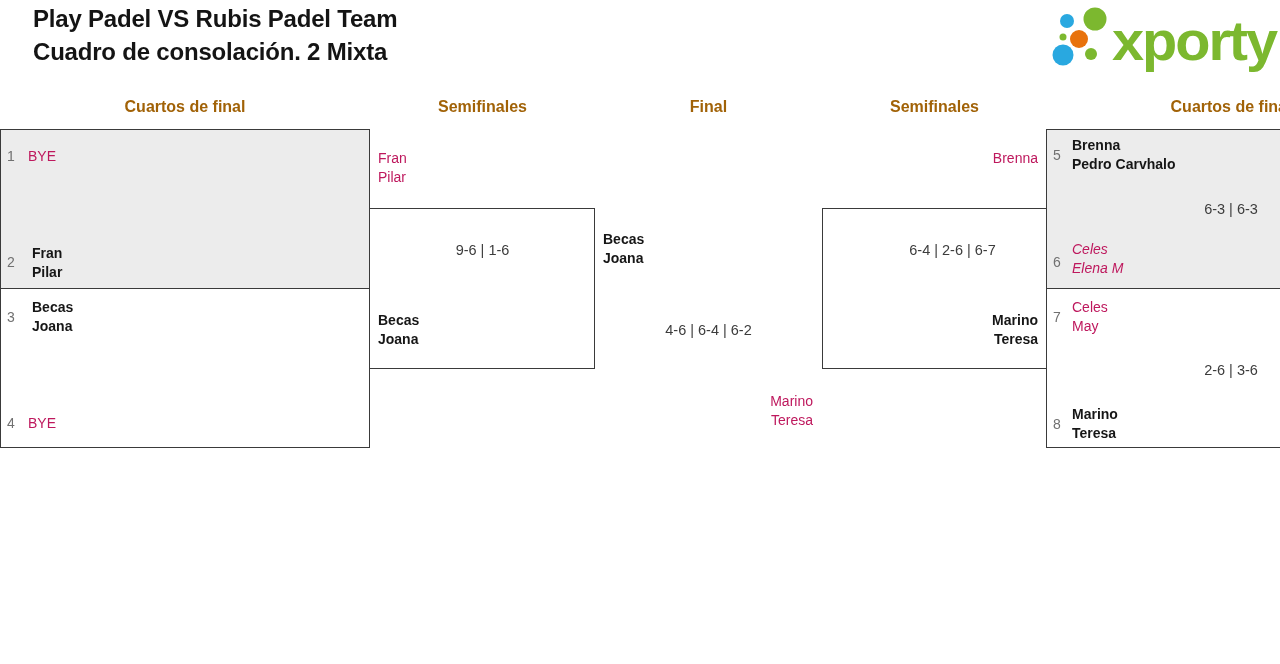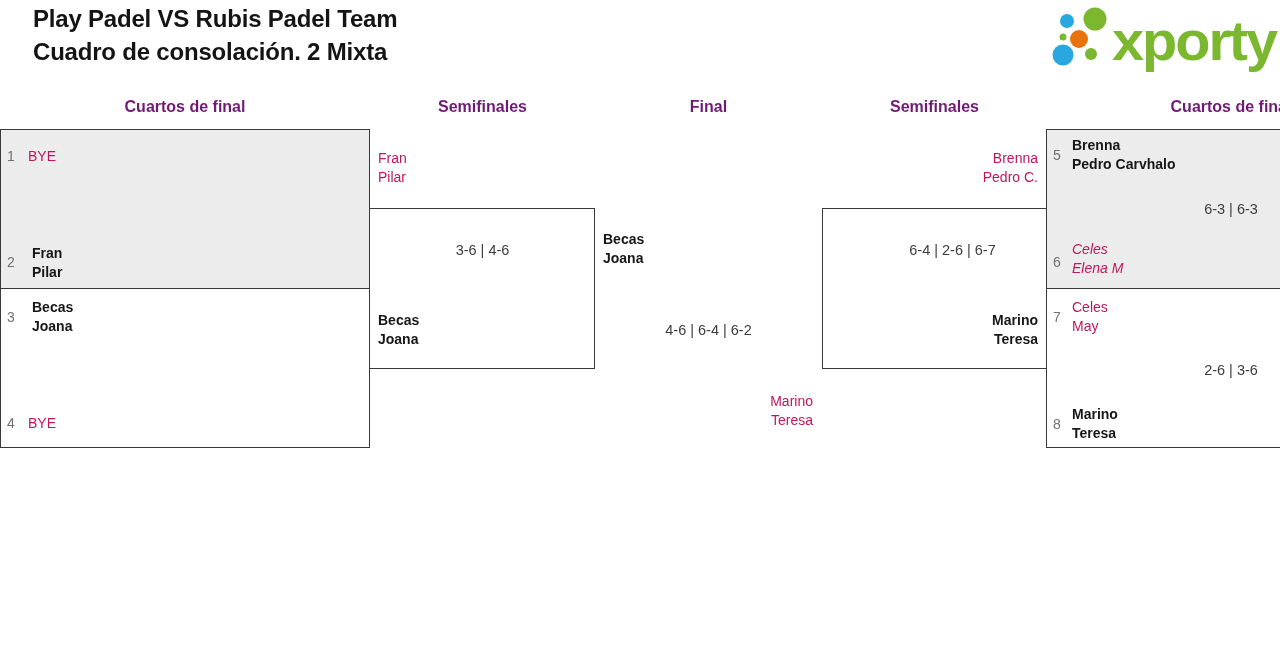--- a/index.html
+++ b/index.html
@@ -12,21 +12,21 @@
     color:#141414;
   }
   .title{
     position:absolute;left:2px;top:2px;
     font-size:24px;font-weight:bold;line-height:33px;
     color:#141414;letter-spacing:-0.2px;margin-left:31px;
   }
   .round-header{
     position:absolute;top:96px;
     font-size:16px;font-weight:bold;line-height:22px;
-    text-align:center;color:#701a75;
+    text-align:center;color:#a16207;
     white-space:nowrap;
   }
   .mbox{
     position:absolute;
     box-sizing:border-box;
     border:1px solid #3a3a3a;
     background:#ffffff;
   }
   .mbox.played{background:#ececec;}
   .seed{
@@ -97,39 +97,38 @@
 <div class="seed" style="left:7px;top:414px;">4</div>
 <div class="team" style="left:28px;top:414px;">
   <div>BYE</div>
   <div></div>
 </div>
 
 <div class="team" style="left:378px;top:149px;">
   <div>Fran</div>
   <div>Pilar</div>
 </div>
-<div class="score" style="left:370px;top:241px;width:225px;">3-6 | 4-6</div>
+<div class="score" style="left:370px;top:241px;width:225px;">9-6 | 1-6</div>
 <div class="team winner" style="left:378px;top:311px;">
   <div>Becas</div>
   <div>Joana</div>
 </div>
 
 <div class="team winner" style="left:603px;top:230px;">
   <div>Becas</div>
   <div>Joana</div>
 </div>
 <div class="score" style="left:595px;top:321px;width:227px;">4-6 | 6-4 | 6-2</div>
 <div class="team align-right" style="left:595px;top:392px;width:218px;">
   <div>Marino</div>
   <div>Teresa</div>
 </div>
 
 <div class="team align-right" style="left:822px;top:149px;width:216px;">
   <div>Brenna</div>
-  <div>Pedro C.</div>
 </div>
 <div class="score" style="left:822px;top:241px;width:261px;">6-4 | 2-6 | 6-7</div>
 <div class="team winner align-right" style="left:822px;top:311px;width:216px;">
   <div>Marino</div>
   <div>Teresa</div>
 </div>
 
 <div class="seed" style="left:1053px;top:146px;">5</div>
 <div class="team winner" style="left:1072px;top:136px;">
   <div>Brenna</div>

